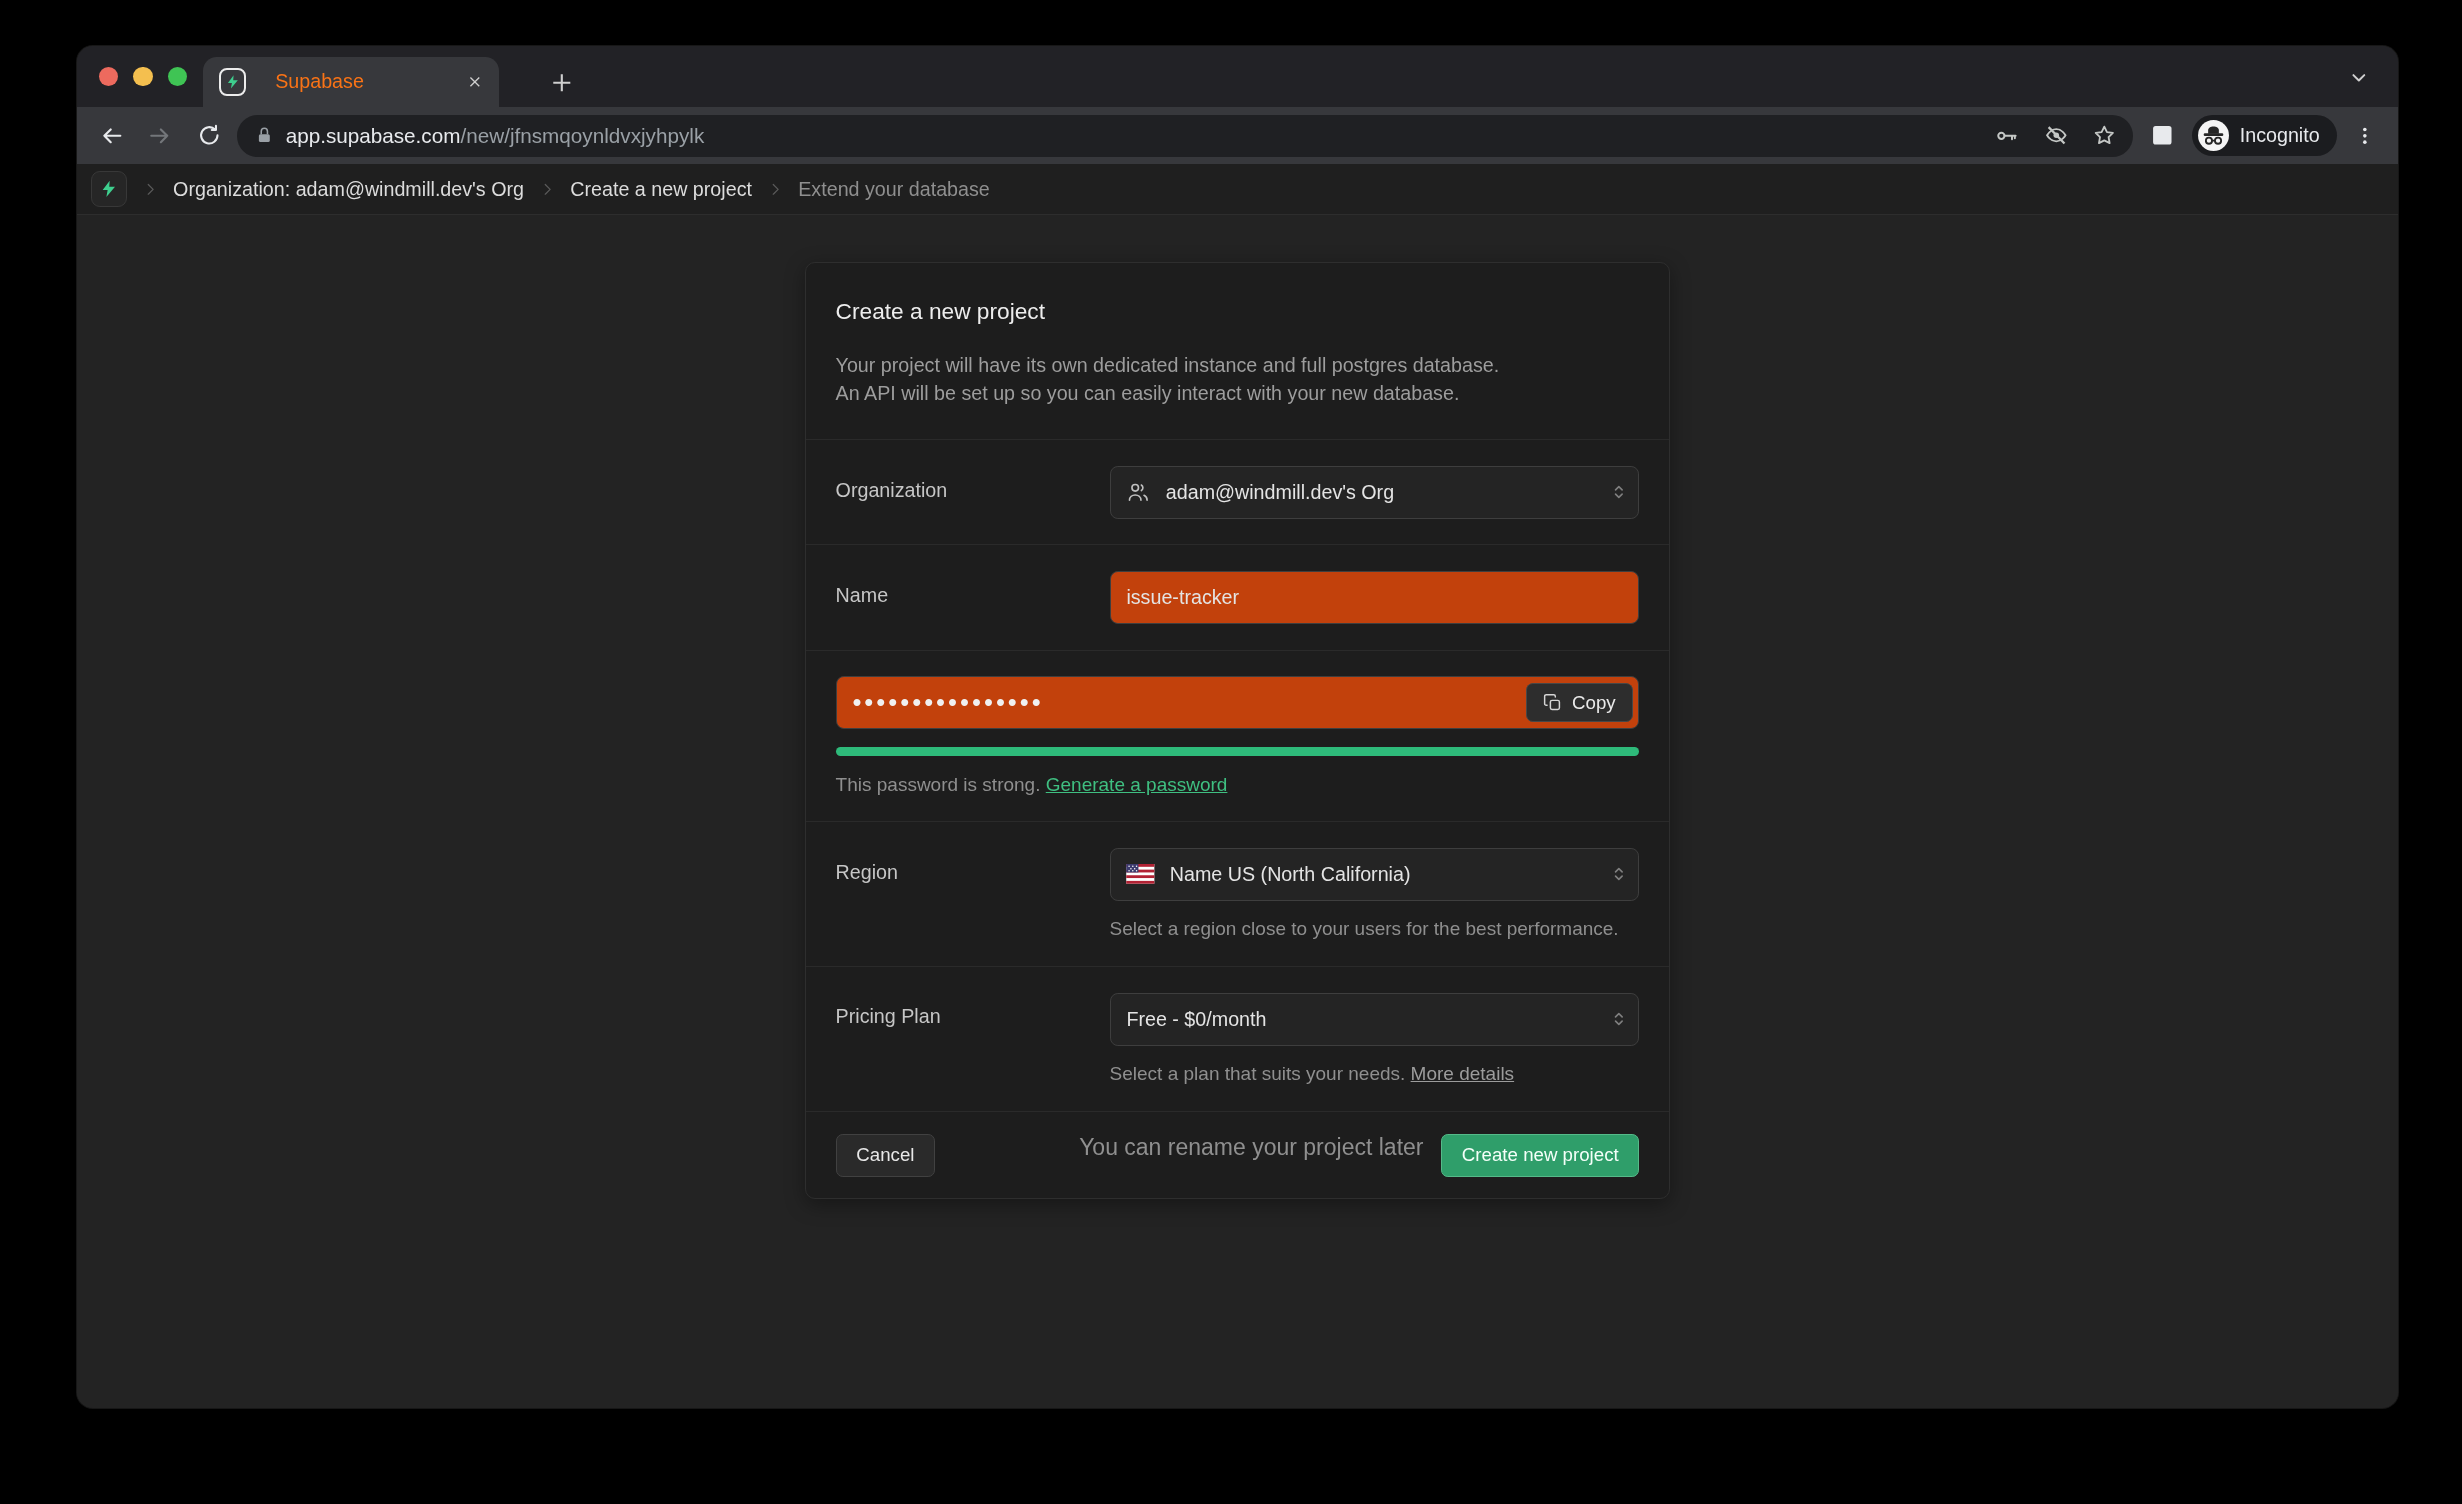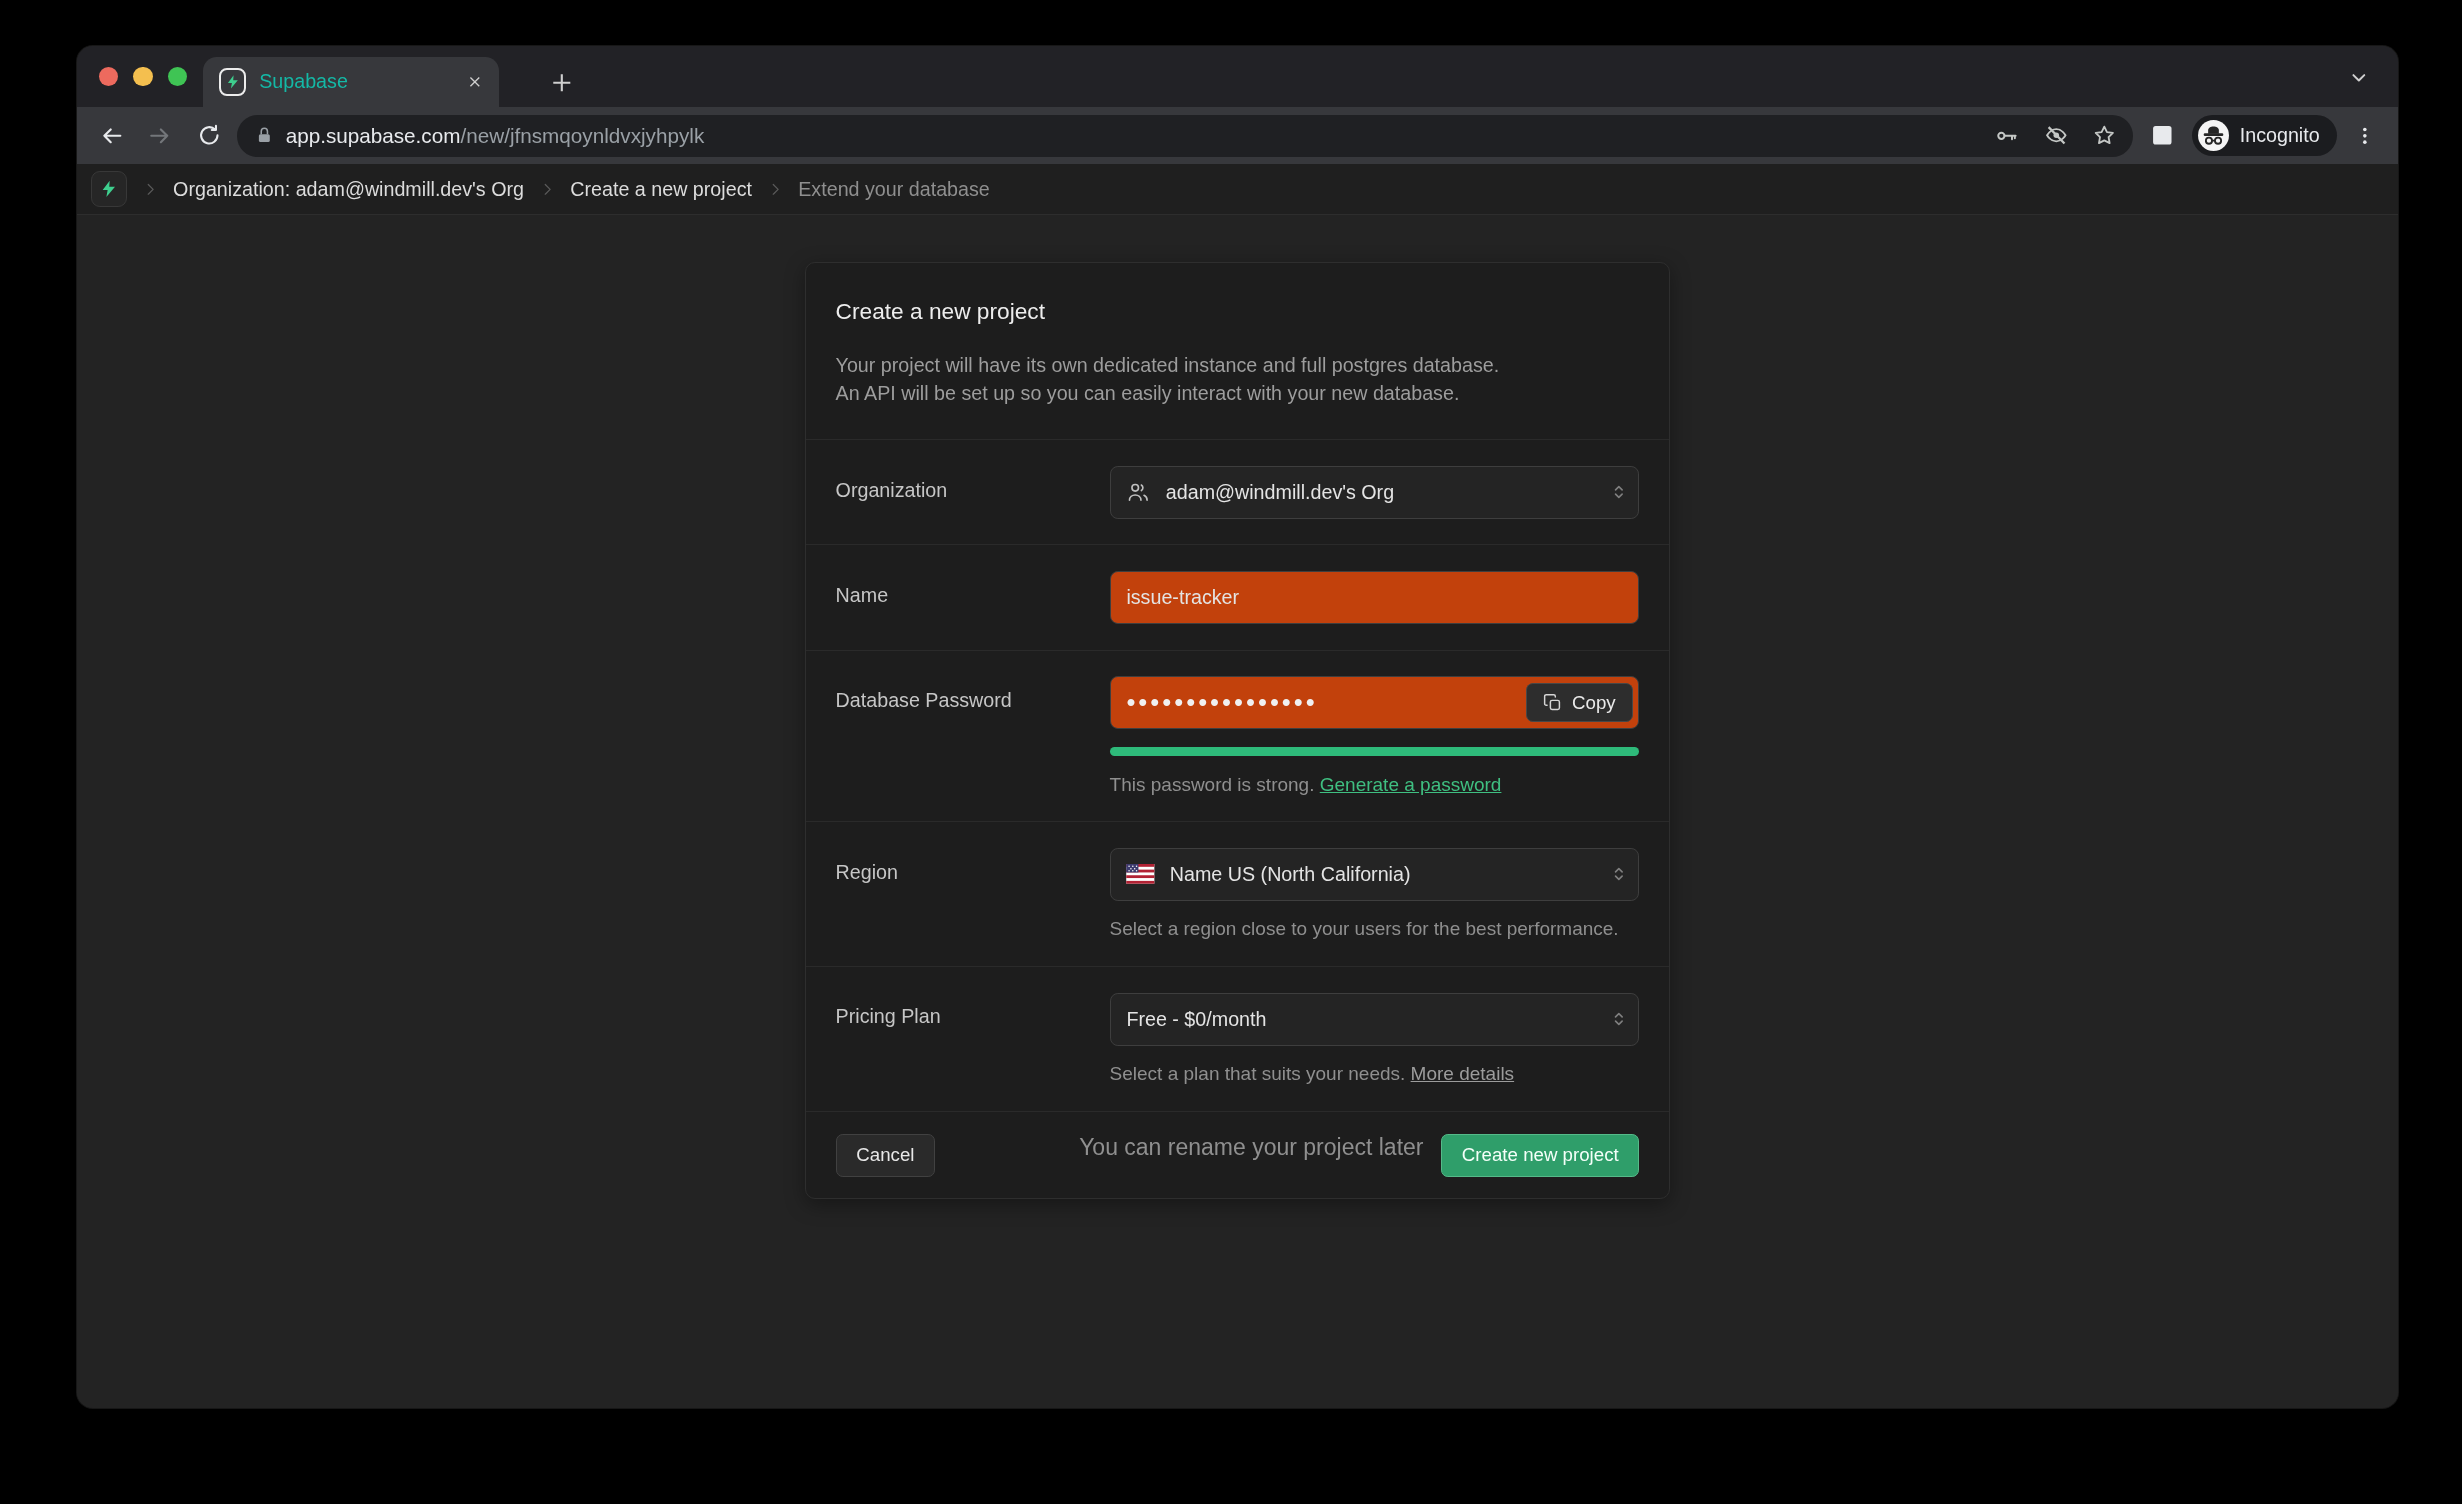--- a/index.html
+++ b/index.html
@@ -13,21 +13,21 @@
 
   
   .tabstrip { position:relative; height:61px; background:#222226; }
   .traffic { position:absolute; left:21.7px; top:0; height:61px; display:flex; align-items:center; gap:14.8px; }
   .traffic span { width:19.7px; height:19.7px; border-radius:50%; display:block; }
   .t-red { background:#ed6a5e; } .t-yellow { background:#f4bf4f; } .t-green { background:#3fc454; }
   .tab { position:absolute; left:126px; top:10.8px; width:296px; height:50px; background:#37383c;
          border-radius:13.8px 13.8px 0 0; display:flex; align-items:center; padding:0 15.8px; gap:12.8px; }
   .favicon { width:27.6px; height:27.6px; border:2.2px solid #ececec; border-radius:7.9px;
              display:flex; align-items:center; justify-content:center; flex:none; }
-  .tab-title { flex:1; color:#14b8a6; font-size:19.7px; white-space:nowrap; overflow:hidden; }
+  .tab-title { flex:1; color:#f97316; font-size:19.7px; white-space:nowrap; overflow:hidden;margin-left:16px; }
   .icon-btn { display:flex; align-items:center; justify-content:center; }
   .newtab { position:absolute; left:463px; top:14.8px; width:43px; height:43px; border-radius:7.9px; }
   .tab-menu-chevron { position:absolute; right:21.7px; top:14.8px; width:35px; height:35px; }
 
   
   .toolbar { height:57px; background:#37383c; display:flex; align-items:center; padding:0 13.8px; gap:7.9px; }
   .nav-btn { width:41px; height:41px; border-radius:50%; flex:none; }
   .omnibox { flex:1; height:42px; background:#1f2023; border-radius:20.7px; display:flex;
              align-items:center; padding:0 9.9px 0 17.7px; gap:11.8px; min-width:0; }
   .url-text { flex:1; font-size:20.7px; white-space:nowrap; overflow:hidden; color:#e8eaed; }
@@ -262,21 +262,20 @@
 
         <div class="row">
           <div class="row-label">Name</div>
           <div class="row-control">
             <input class="text-input" type="text" value="issue-tracker" style="">
           </div>
         </div>
         <div class="divider"></div>
 
         <div class="row">
-          <div class="row-label">Database Password</div>
           <div class="row-control">
             <div class="pw-wrap">
               <input class="text-input pw-input" type="text" value="••••••••••••••••" style="">
               <span class="copy-btn">
                 <span class="icon-btn">
                   <svg width="19.7" height="19.7" viewBox="0 0 24 24" stroke="#d5d5d5" stroke-width="1.8" fill="none" stroke-linecap="round" stroke-linejoin="round">
                     <rect x="9" y="9" width="11" height="11" rx="2"></rect>
                     <path d="M5 15H4a2 2 0 0 1-2-2V4a2 2 0 0 1 2-2h9a2 2 0 0 1 2 2v1"></path>
                   </svg>
                 </span>

